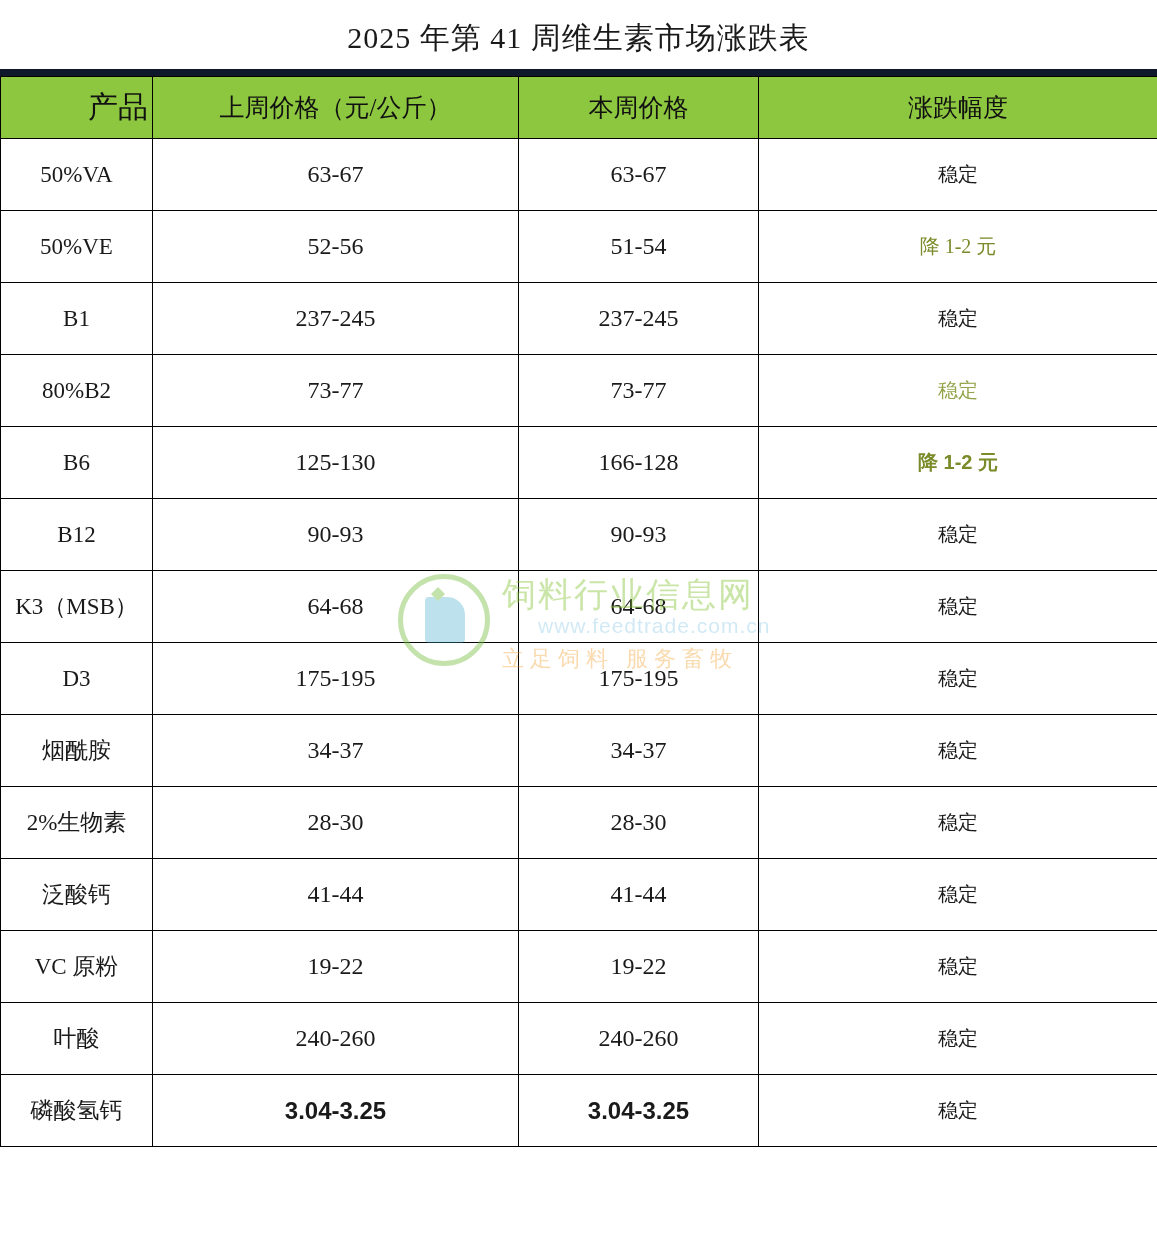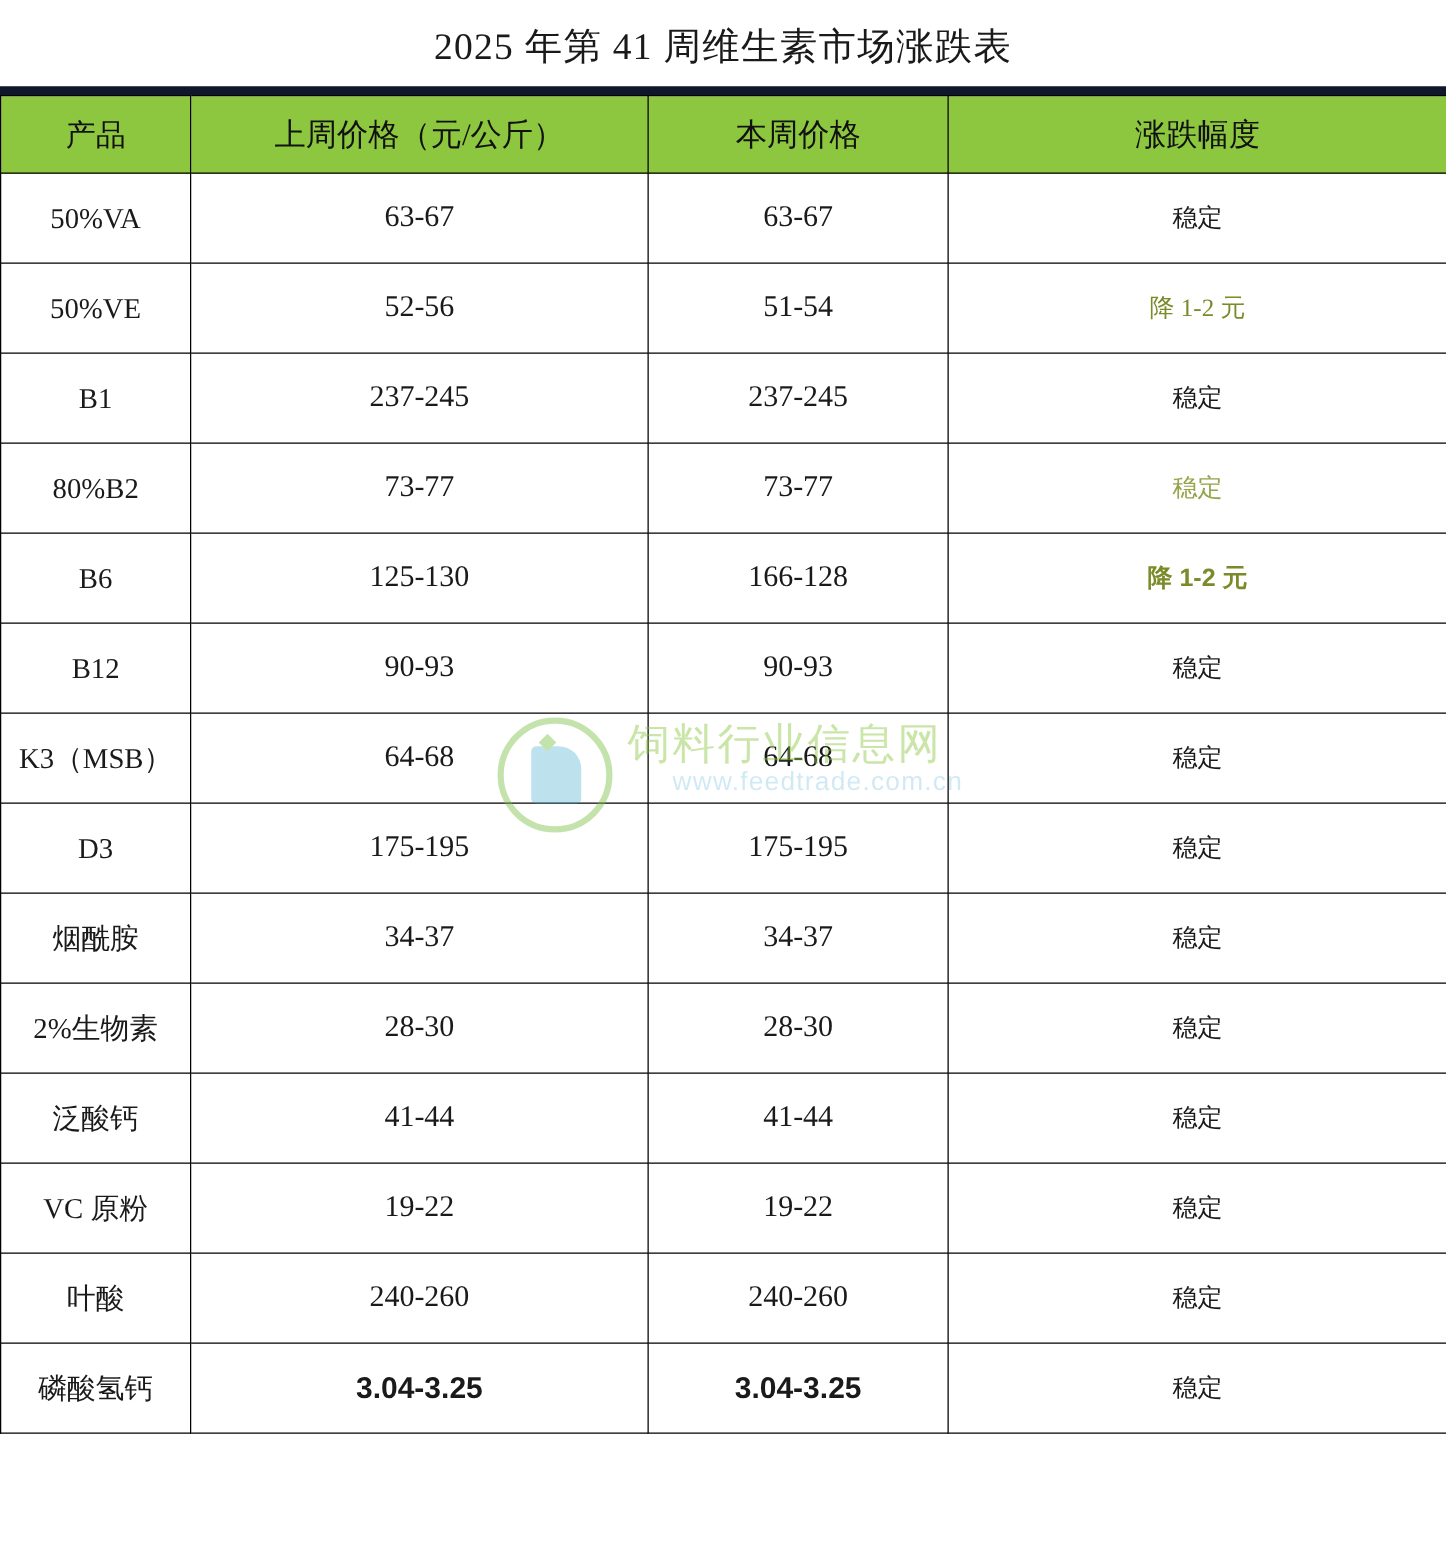--- a/index.html
+++ b/index.html
@@ -50,21 +50,21 @@
     box-sizing: border-box;
   }
   table.price-table thead th {
     background: #8cc152;
     background: #8dc63f;
     height: 62px;
     font-weight: normal;
     font-size: 25px;
     color: #111;
   }
-  table.price-table thead th.head-product { font-size: 24px; }
+  table.price-table thead th.head-product { font-size: 30px; text-align: right; }
   table.price-table tbody tr { height: 72px; }
   table.price-table tbody td.cell-product { font-size: 23px; }
   table.price-table tbody td.cell-change { font-size: 20px; }
 
   td.change-down {
     color: #7a8b2a;
     margin-left: 44px;
   }
   td.change-faint {
     color: #93a44a;
@@ -261,15 +261,16 @@
           <td class="bold-val">3.04-3.25</td>
           <td class="cell-change">稳定</td>
         </tr>
       </tbody>
   </table>
 
   <div class="watermark">
     <div class="wm-logo"></div>
     <div class="wm-text-main">饲料行业信息网</div>
     <div class="wm-text-url">www.feedtrade.com.cn</div>
+    <div class="wm-text-slogan">立足饲料  服务畜牧</div>
   </div>
 
 </div>
 
 </body></html>

